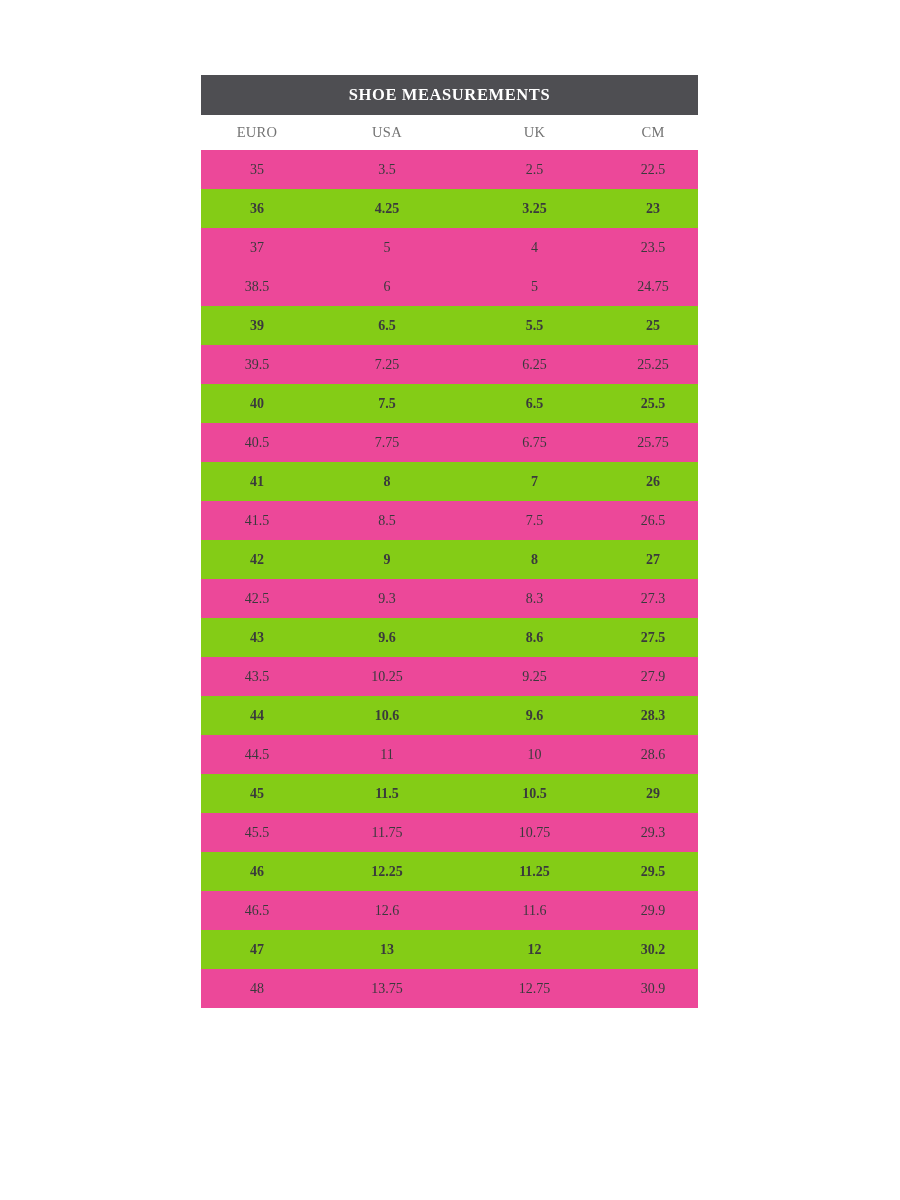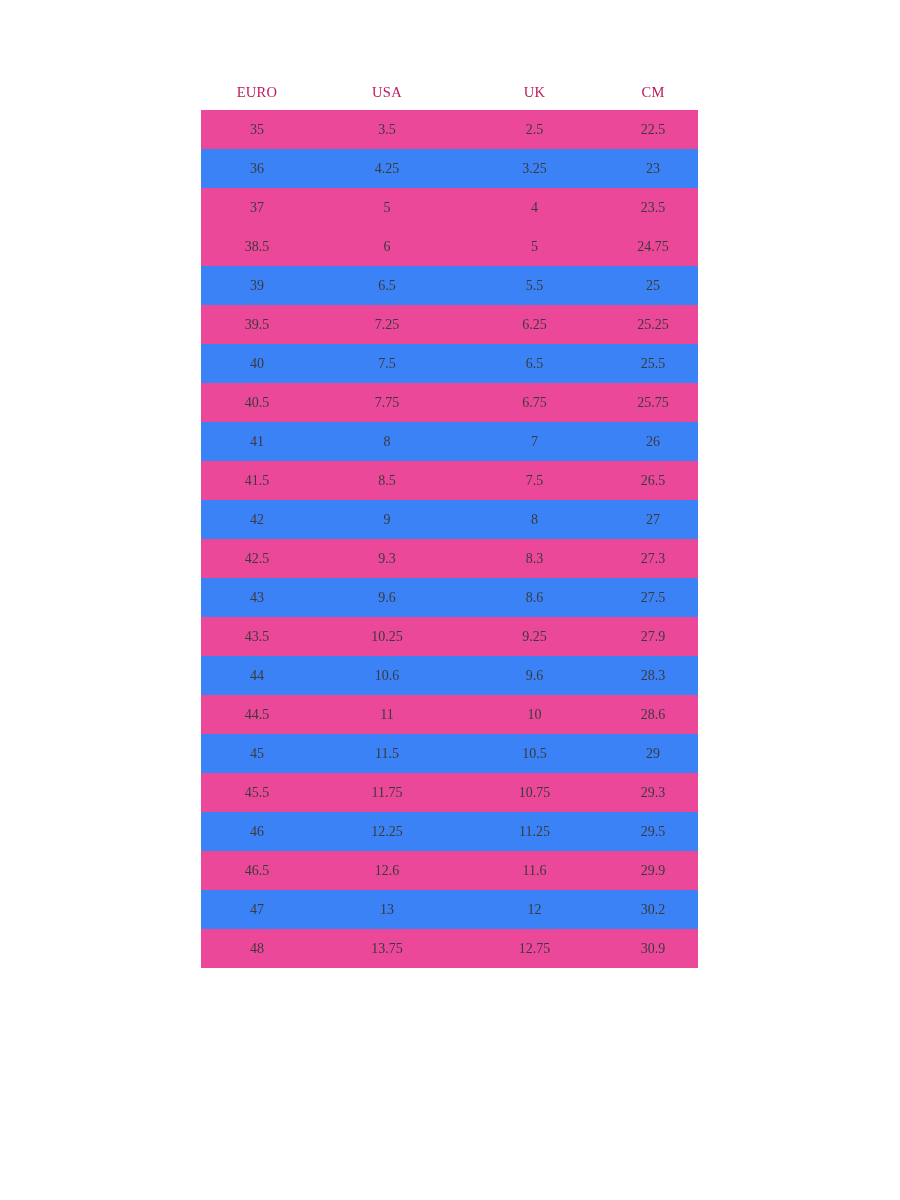--- a/index.html
+++ b/index.html
@@ -47,44 +47,47 @@
   table.size-table col.c-euro { width: 112px; }
   table.size-table col.c-usa  { width: 148px; }
   table.size-table col.c-uk   { width: 147px; }
   table.size-table col.c-cm   { width: 90px;  }
 
   table.size-table thead th {
     height: 35px;
     background: #ffffff;
     font-weight: normal;
     font-size: 14.5px;
-    color: #be185d;
+    color: #737373;
     text-align: center;
     padding: 0;
     vertical-align: middle;
     letter-spacing: 0.3px;
   }
 
   table.size-table tbody tr { height: 39px; }
   table.size-table tbody tr.odd  { background: #ec4899; }
-  table.size-table tbody tr.even { background: #3b82f6; }
+  table.size-table tbody tr.even { background: #84cc16; font-weight: bold; }
 
   table.size-table tbody td {
     text-align: center;
     vertical-align: middle;
     padding: 0;
     font-size: 14px;
     color: #3a3a3c;
   }
 </style>
 </head>
 <body>
 
 <div id="size-chart-wrap">
 
+  <div class="chart-title-bar">
+    <span class="chart-title-text">SHOE MEASUREMENTS</span>
+  </div>
 
   <table class="size-table">
     <colgroup>
       <col class="c-euro">
       <col class="c-usa">
       <col class="c-uk">
       <col class="c-cm">
     </colgroup>
     <thead>
       <tr>

